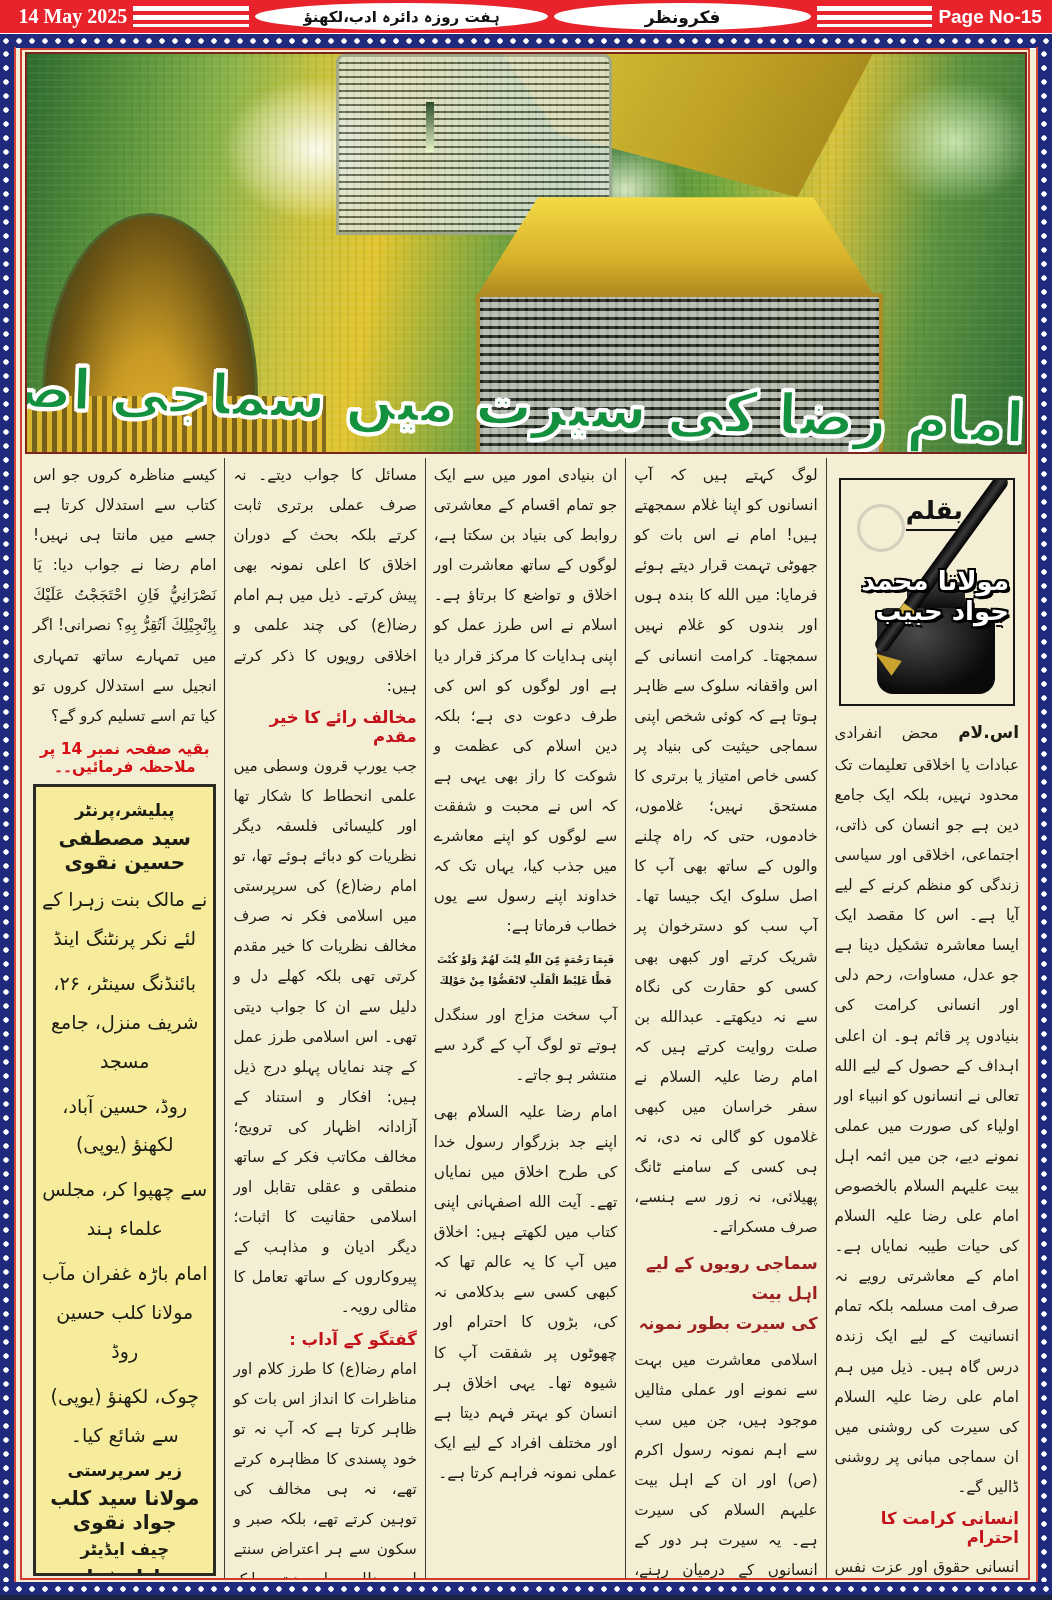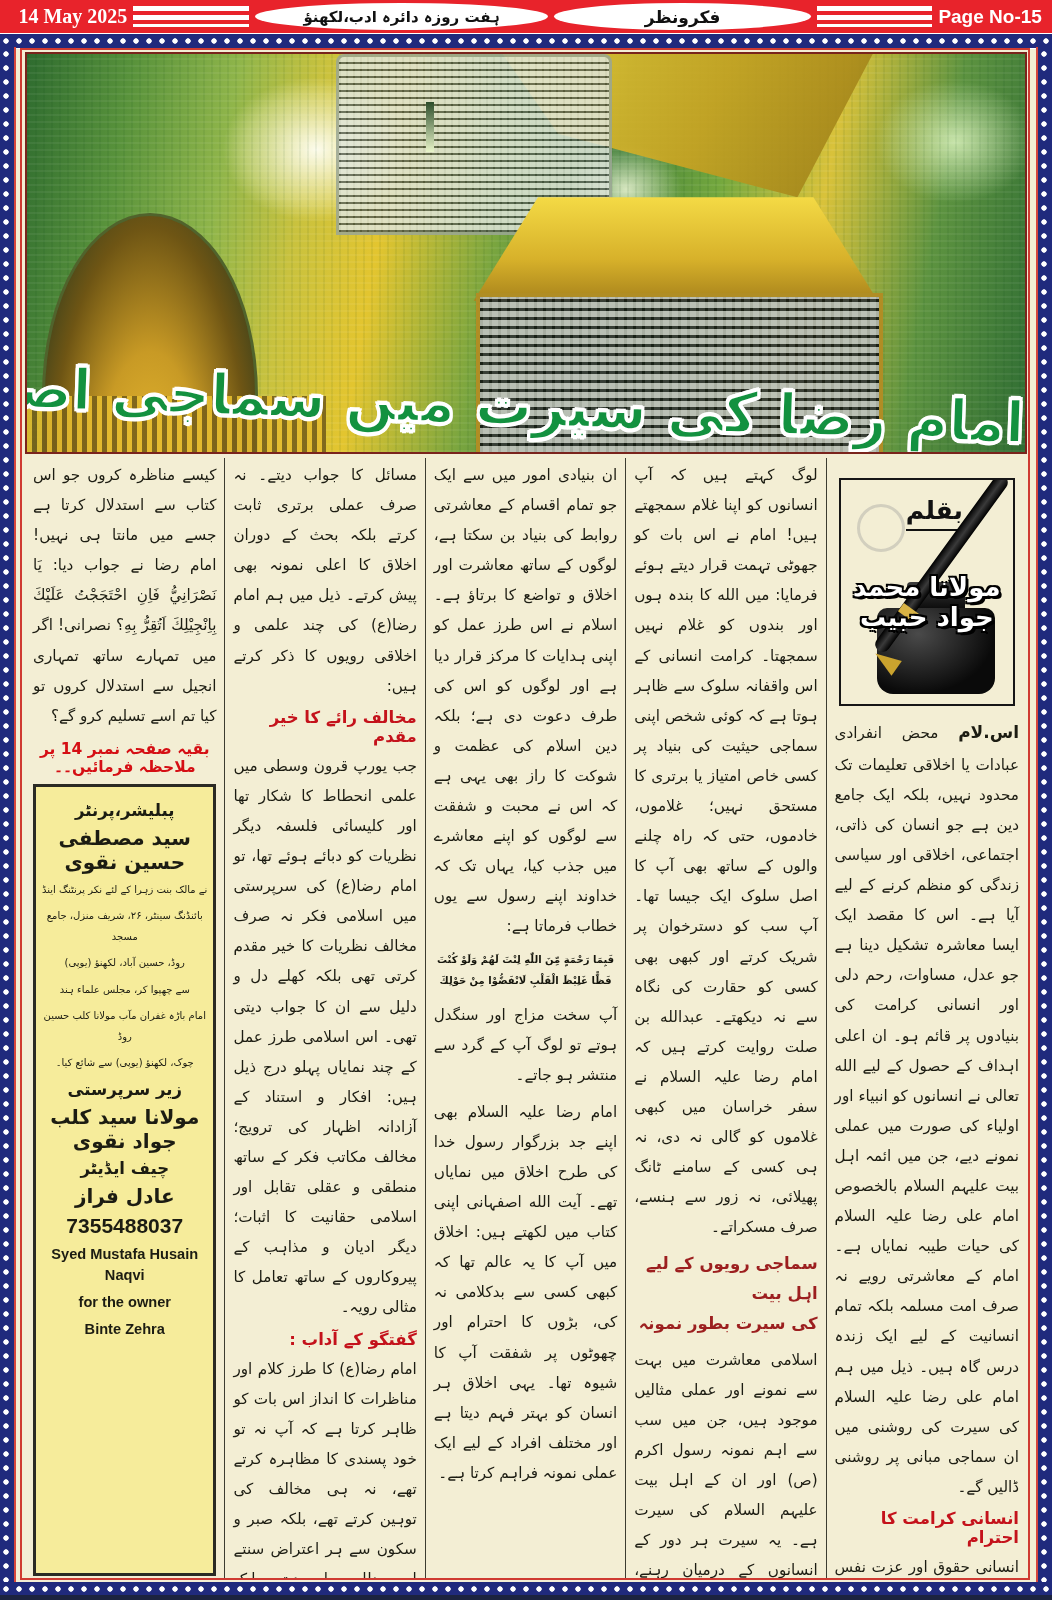--- a/index.html
+++ b/index.html
@@ -85,40 +85,40 @@
   .col p{font-size:15.2px;line-height:1.98;text-align:justify;margin:0 0 7px;}
   .lead{font-weight:bold;font-size:17px;}
   .subhead{color:#c4121b;font-weight:bold;font-size:16.5px;margin:2px 0 5px;text-align:right;}
   .subhead-maroon{color:#9c1f1f;font-weight:bold;font-size:16.5px;line-height:1.8;margin:2px 0 6px;text-align:right;}
   .arabic-quote{font-size:10px;font-weight:bold;text-align:center;line-height:2.15;margin:4px 2px 8px;color:#15150c;}
   
   .byline-box{position:relative;height:224px;border:2px solid #161616;margin:18px 4px 10px;
     background:linear-gradient(140deg,#fdfdfa 0%,#ececе3 60%,#dededa 100%);overflow:hidden;}
   .bylabel{position:absolute;top:16px;right:50px;font-size:25px;font-weight:bold;color:#111;
     border-bottom:2px solid #111;padding-bottom:4px;}
-  .byname{position:absolute;top:92px;left:4px;right:4px;text-align:center;font-size:26px;font-weight:bold;color:#fff;z-index:3;
+  .byname{position:absolute;top:86px;left:4px;right:4px;font-size:26px;font-weight:bold;color:#fff;z-index:3;
     text-shadow:-2px -2px 0 #000,2px -2px 0 #000,-2px 2px 0 #000,2px 2px 0 #000,0 2px 0 #000,3px 3px 0 #000;}
   .pen{position:absolute;top:-24px;right:64px;width:15px;height:215px;border-radius:8px;
     background:linear-gradient(90deg,#000,#3a3a3a 50%,#000);transform:rotate(36deg);z-index:2;}
   .pen-band{position:absolute;top:128px;right:94px;width:20px;height:10px;background:#d8b345;transform:rotate(36deg);z-index:2;}
   .pen-nib{position:absolute;top:168px;right:118px;width:0;height:0;z-index:2;
     border-left:9px solid transparent;border-right:9px solid transparent;border-top:26px solid #caa32e;transform:rotate(125deg);}
   .ink{position:absolute;bottom:10px;right:18px;width:118px;height:86px;z-index:1;
     background:radial-gradient(ellipse at 35% 30%,#4a4a4a,#0a0a0a 70%);border-radius:10px 10px 16px 16px;}
   .ink-cap{position:absolute;bottom:92px;right:48px;width:58px;height:30px;background:linear-gradient(#3c3c3c,#060606);border-radius:4px;z-index:1;}
   .watermark{position:absolute;top:24px;left:16px;width:42px;height:42px;border:3px solid rgba(150,150,150,.35);border-radius:50%;z-index:0;}
   
   .col5{display:flex;flex-direction:column;}
   .cont-note{color:#d50f14;font-weight:bold;font-size:15.5px;text-align:center;margin:2px 0 8px;}
   .pubbox{flex:1;border:3px solid #2b2b24;background:#f6ec9b;box-sizing:border-box;
     padding:10px 5px;text-align:center;overflow:hidden;}
   .pubbox div{margin:4px 0 6px;}
   .u-sm{font-size:16.5px;font-weight:bold;}
   .u-lg{font-size:20px;font-weight:bold;}
-  .u-body{font-size:10px;line-height:2.05;}
+  .u-body{font-size:19px;line-height:2.05;}
   .e-body{font-family:"Liberation Sans",sans-serif;font-size:14.6px;font-weight:bold;direction:ltr;line-height:1.45;}
   .e-num{font-family:"Liberation Sans",sans-serif;font-size:21px;font-weight:bold;direction:ltr;}
 </style>
 </head>
 <body>
 
 <div class="masthead">
   <div class="m-pageno">Page No-15</div>
   <div class="m-stripes"></div>
   <div class="m-oval brand">

